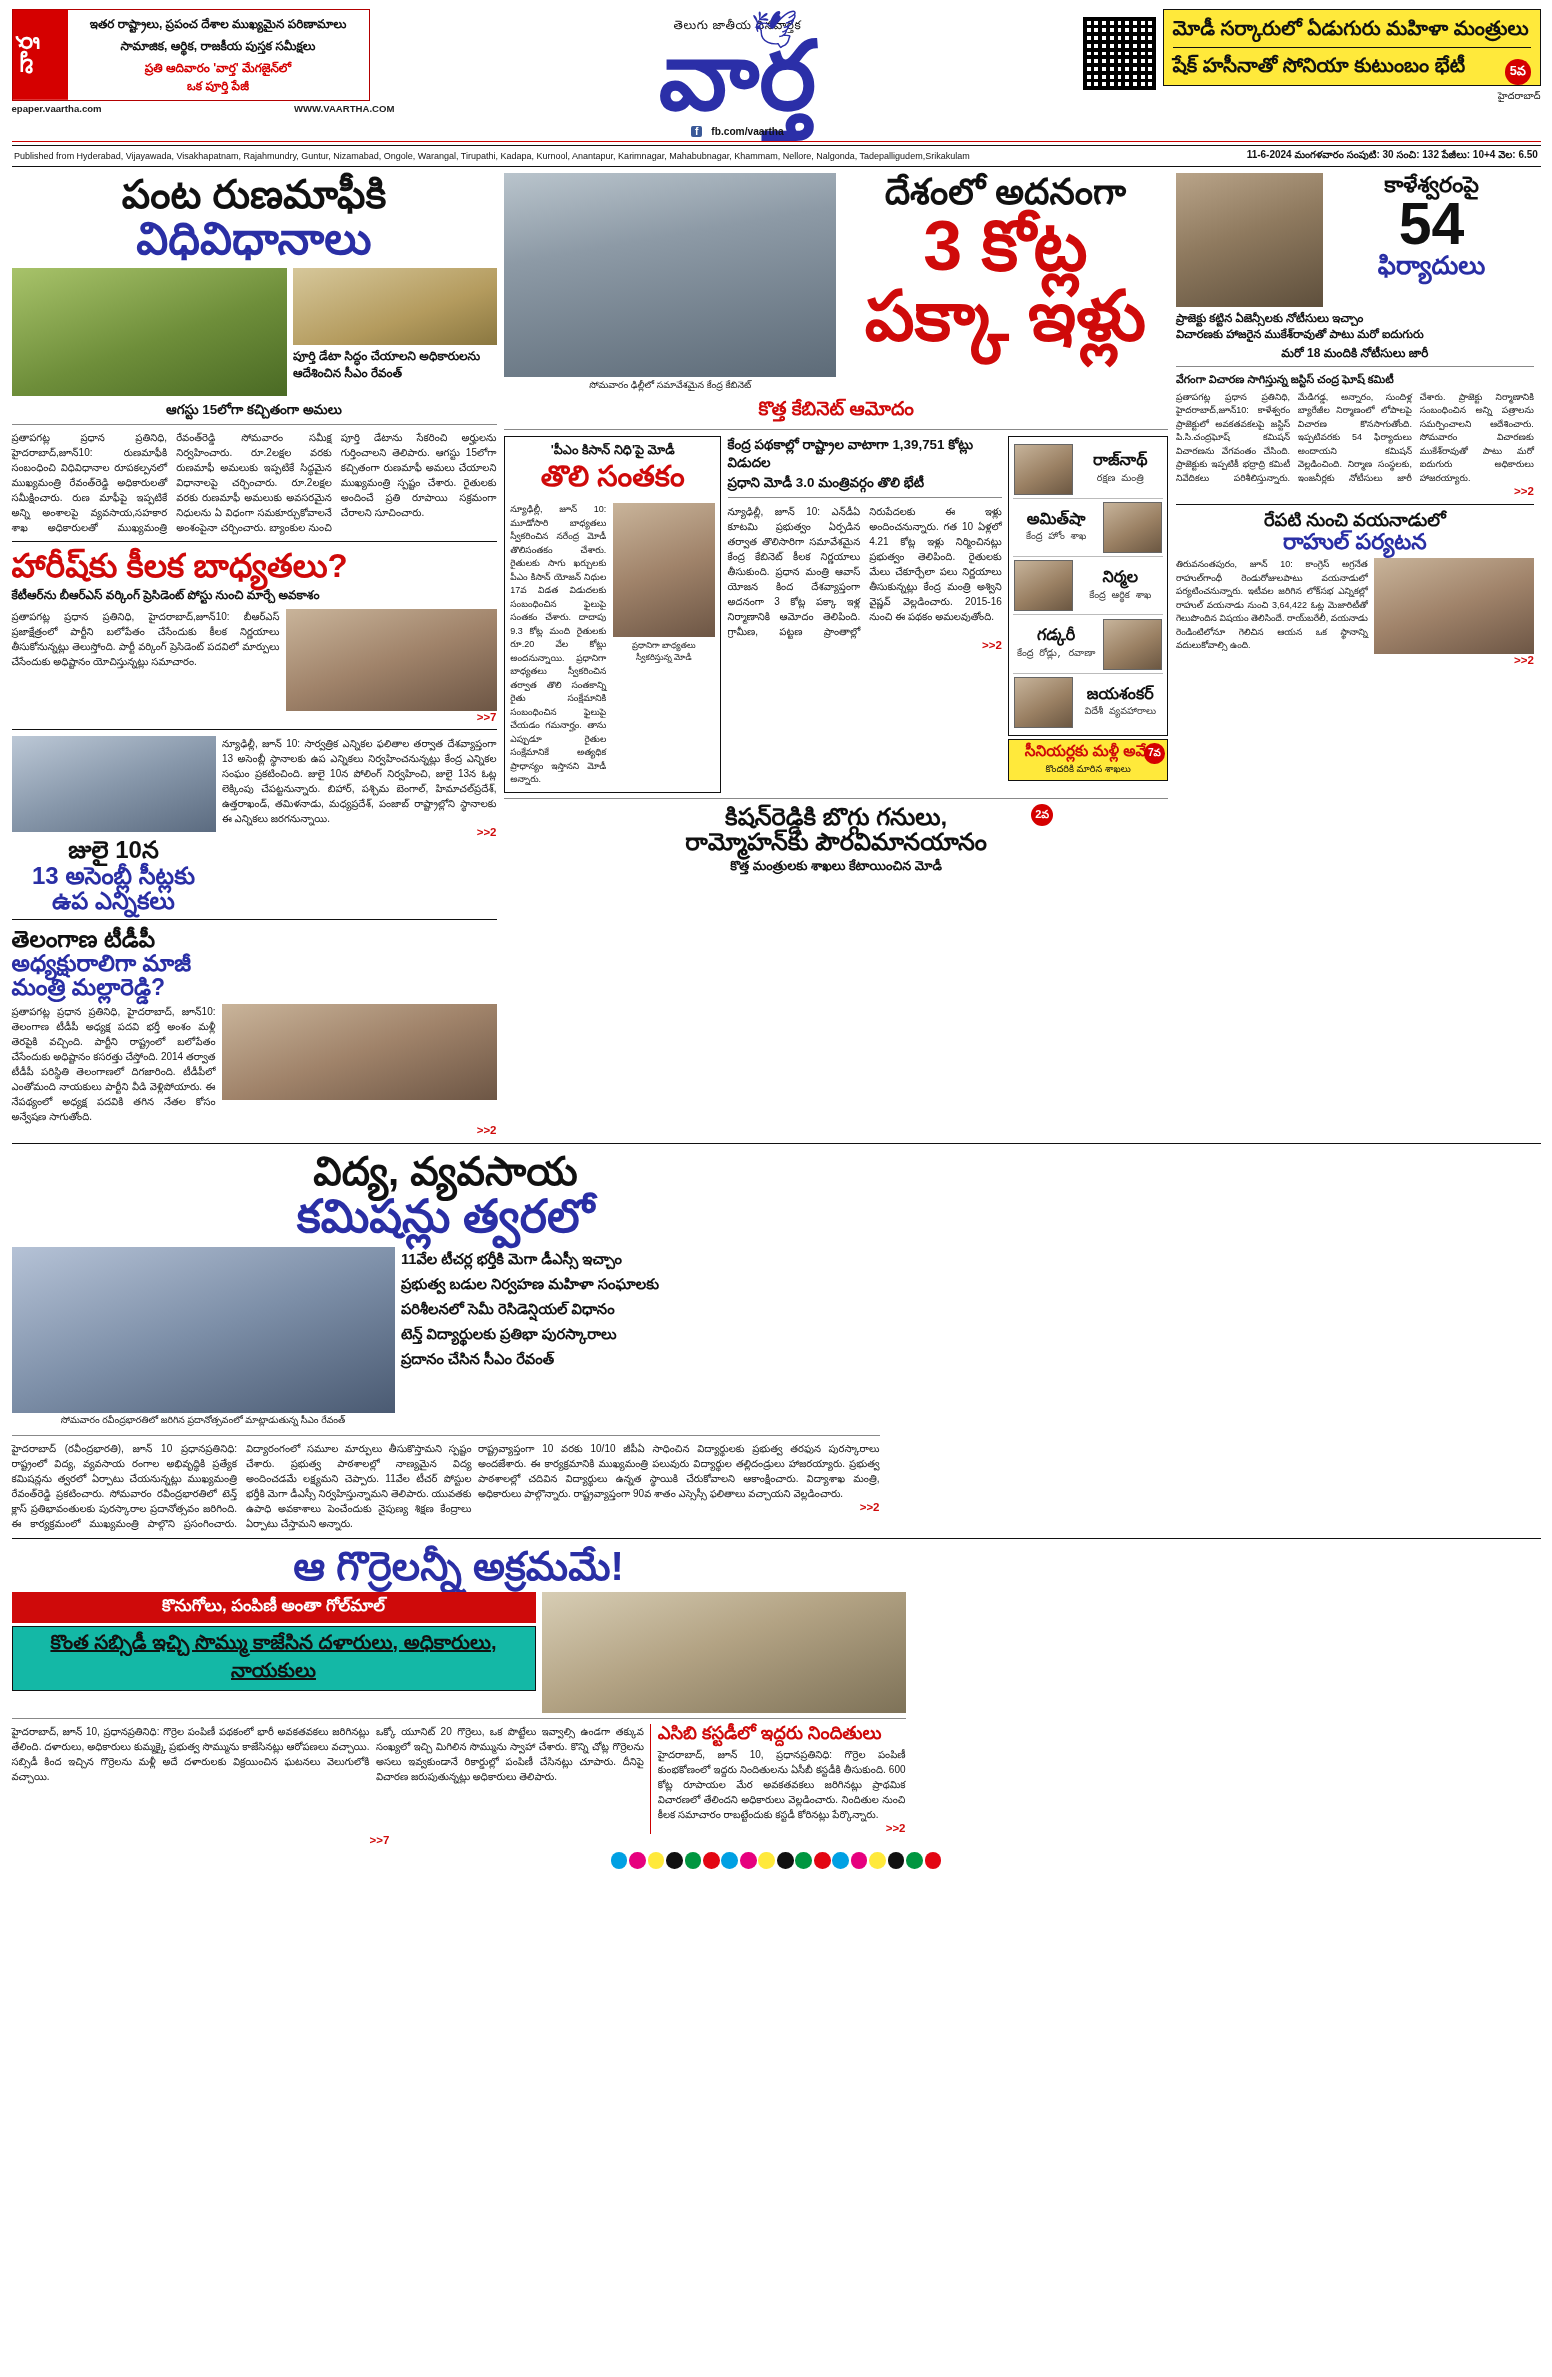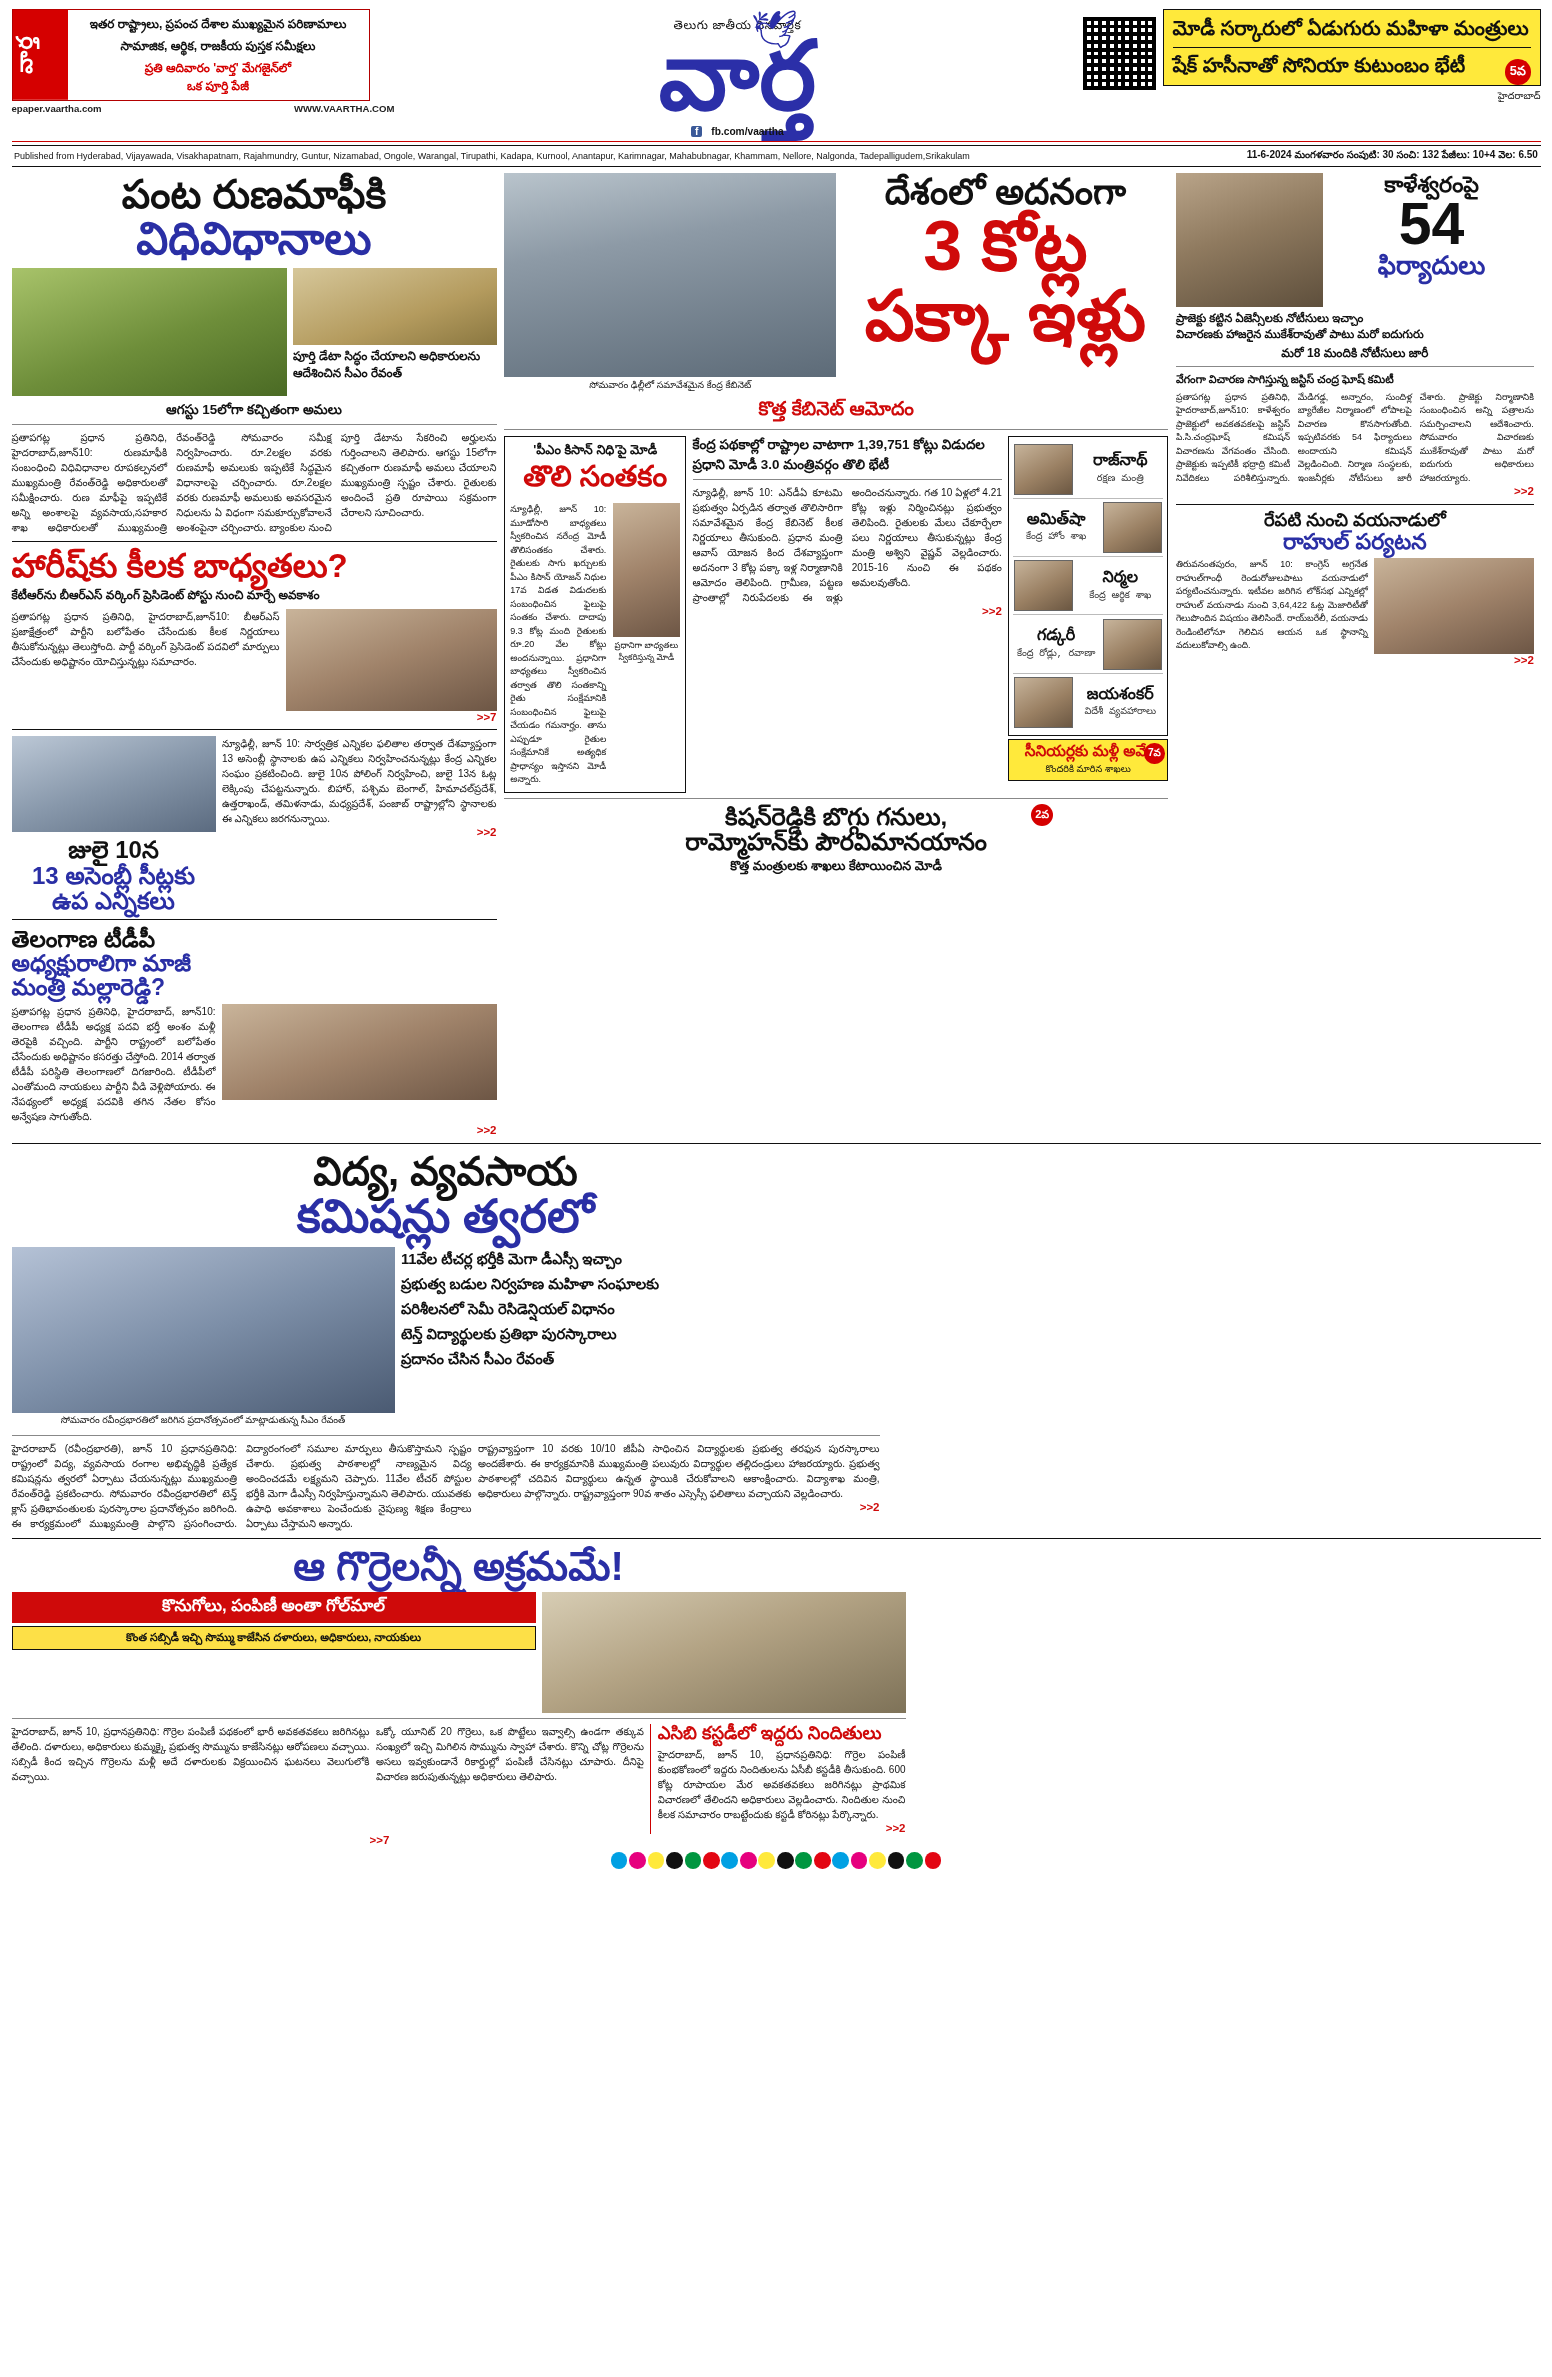--- a/index.html
+++ b/index.html
@@ -209,22 +209,22 @@
   .subhead {
     font-size:14px; font-weight:bold; line-height:1.35; color:#111;
   }
   .subhead.center { text-align:center; }
 
   .redbar {
     background:#cf0a0a; color:#fff; font-size:16.6px; font-weight:bold;
     text-align:center; padding:3.8px 2.6px;
   }
   .yellowbar {
-    background:#fde047; color:#111; font-size:11px; font-weight:bold;
-    text-align:center; padding:3.2px 2.6px; border:1.3px solid #111;
+    background:#14b8a6; color:#111; font-size:20px; font-weight:bold;
+    text-align:center; padding:3.2px 2.6px; border:1.3px solid #111;text-decoration:underline;
   }
 
   .two { display:flex; gap:6.4px; }
 
   .num-big { font-size:59px; font-weight:bold; line-height:0.95; color:#111; }
   .center { text-align:center; }
 
   .dots { display:flex; gap:1.9px; justify-content:center; padding:6.4px 0 10.2px; }
   .dots i { width:16.6px;height:16.6px;border-radius:50%; display:inline-block; }
 </style>
@@ -347,21 +347,21 @@
         </div>
       </div>
 
       <div class="center" style="margin-top:3.8px">
         <span class="hl-red" style="font-size:19px;font-weight:bold">కొత్త కేబినెట్‌ ఆమోదం</span>
       </div>
       <div class="rule-thin"></div>
 
       <div class="two">
 
-        <div class="boxed" style="width:182px">
+        <div class="boxed" style="width:217px">
           <div class="center" style="font-size:12.8px;font-weight:bold">'పీఎం కిసాన్‌ నిధి'పై మోడీ</div>
           <div class="center head-red" style="font-size:29px;font-weight:bold">తొలి సంతకం</div>
           <div class="two" style="margin-top:3.8px">
             <div class="body-te" style="width:96px;font-size:9px">న్యూఢిల్లీ, జూన్‌ 10: మూడోసారి బాధ్యతలు స్వీకరించిన నరేంద్ర మోడీ తొలిసంతకం చేశారు. రైతులకు సాగు ఖర్చులకు పీఎం కిసాన్‌ యోజన్‌ నిధుల 17వ విడత విడుదలకు సంబంధించిన ఫైలుపై సంతకం చేశారు. దాదాపు 9.3 కోట్ల మంది రైతులకు రూ.20 వేల కోట్లు అందనున్నాయి. ప్రధానిగా బాధ్యతలు స్వీకరించిన తర్వాత తొలి సంతకాన్ని రైతు సంక్షేమానికి సంబంధించిన ఫైలుపై చేయడం గమనార్హం. తాను ఎప్పుడూ రైతుల సంక్షేమానికే అత్యధిక ప్రాధాన్యం ఇస్తానని మోడీ అన్నారు.</div>
             <div style="flex:1">
               <div class="photo man" style="width:100%;height:134px"></div>
               <div class="caption" style="font-size:8.3px">ప్రధానిగా బాధ్యతలు స్వీకరిస్తున్న మోడీ</div>
             </div>
           </div>
         </div>

